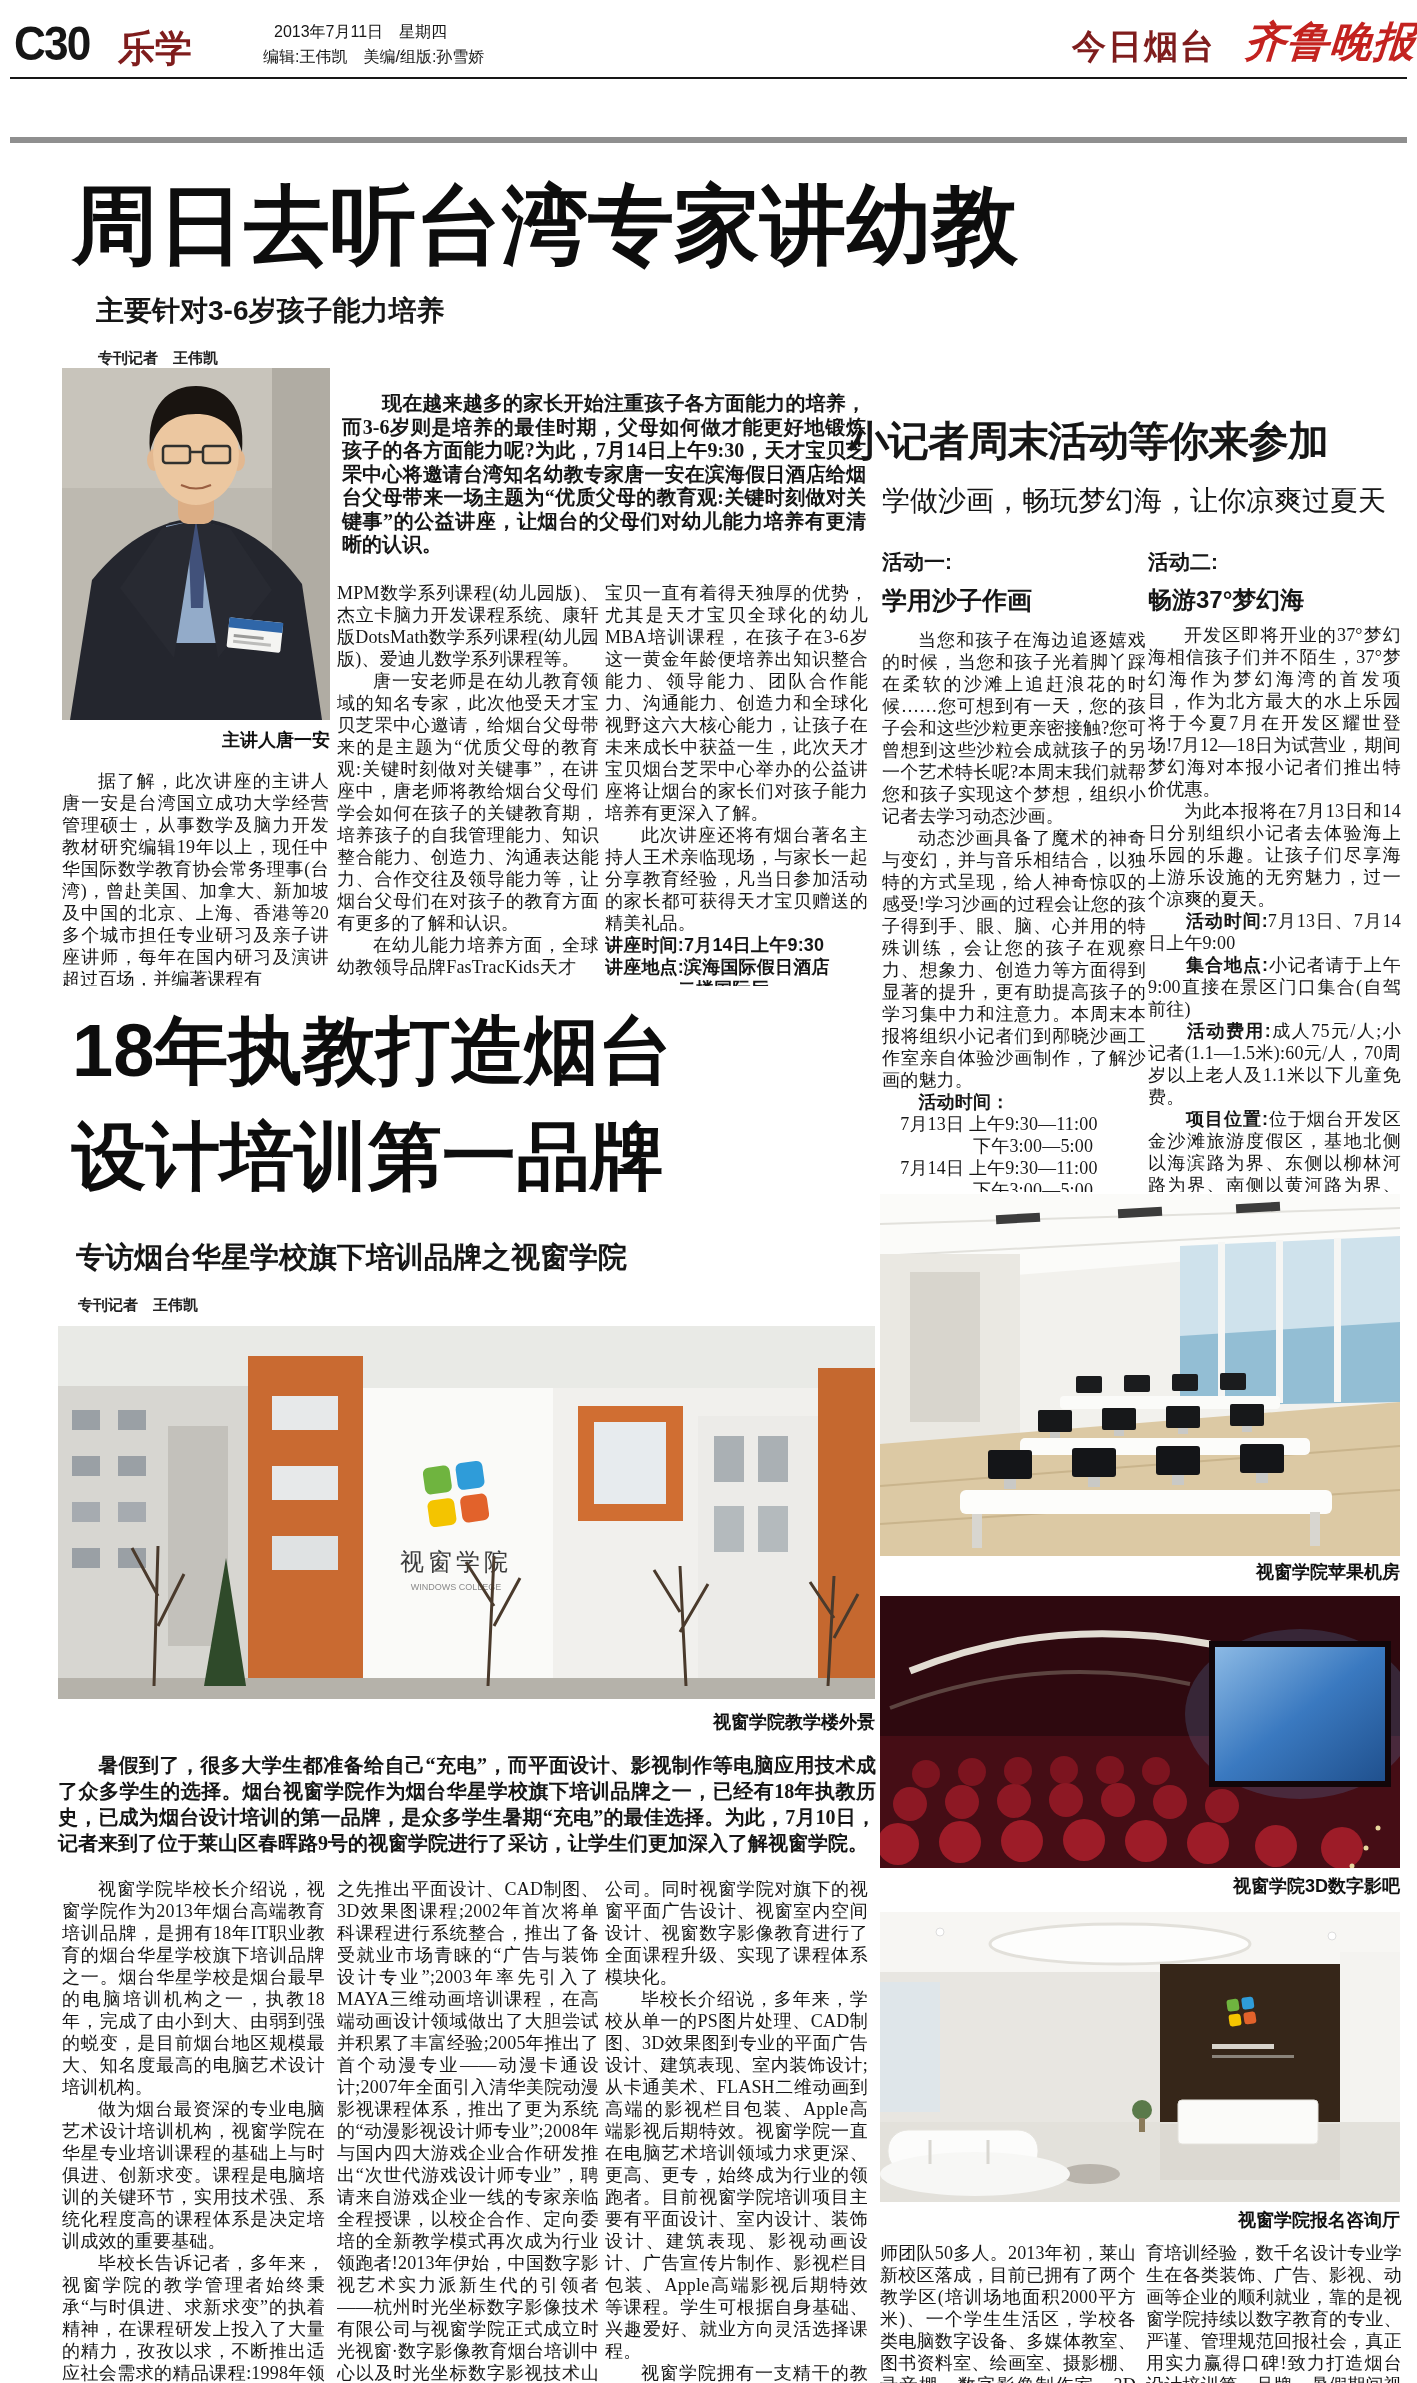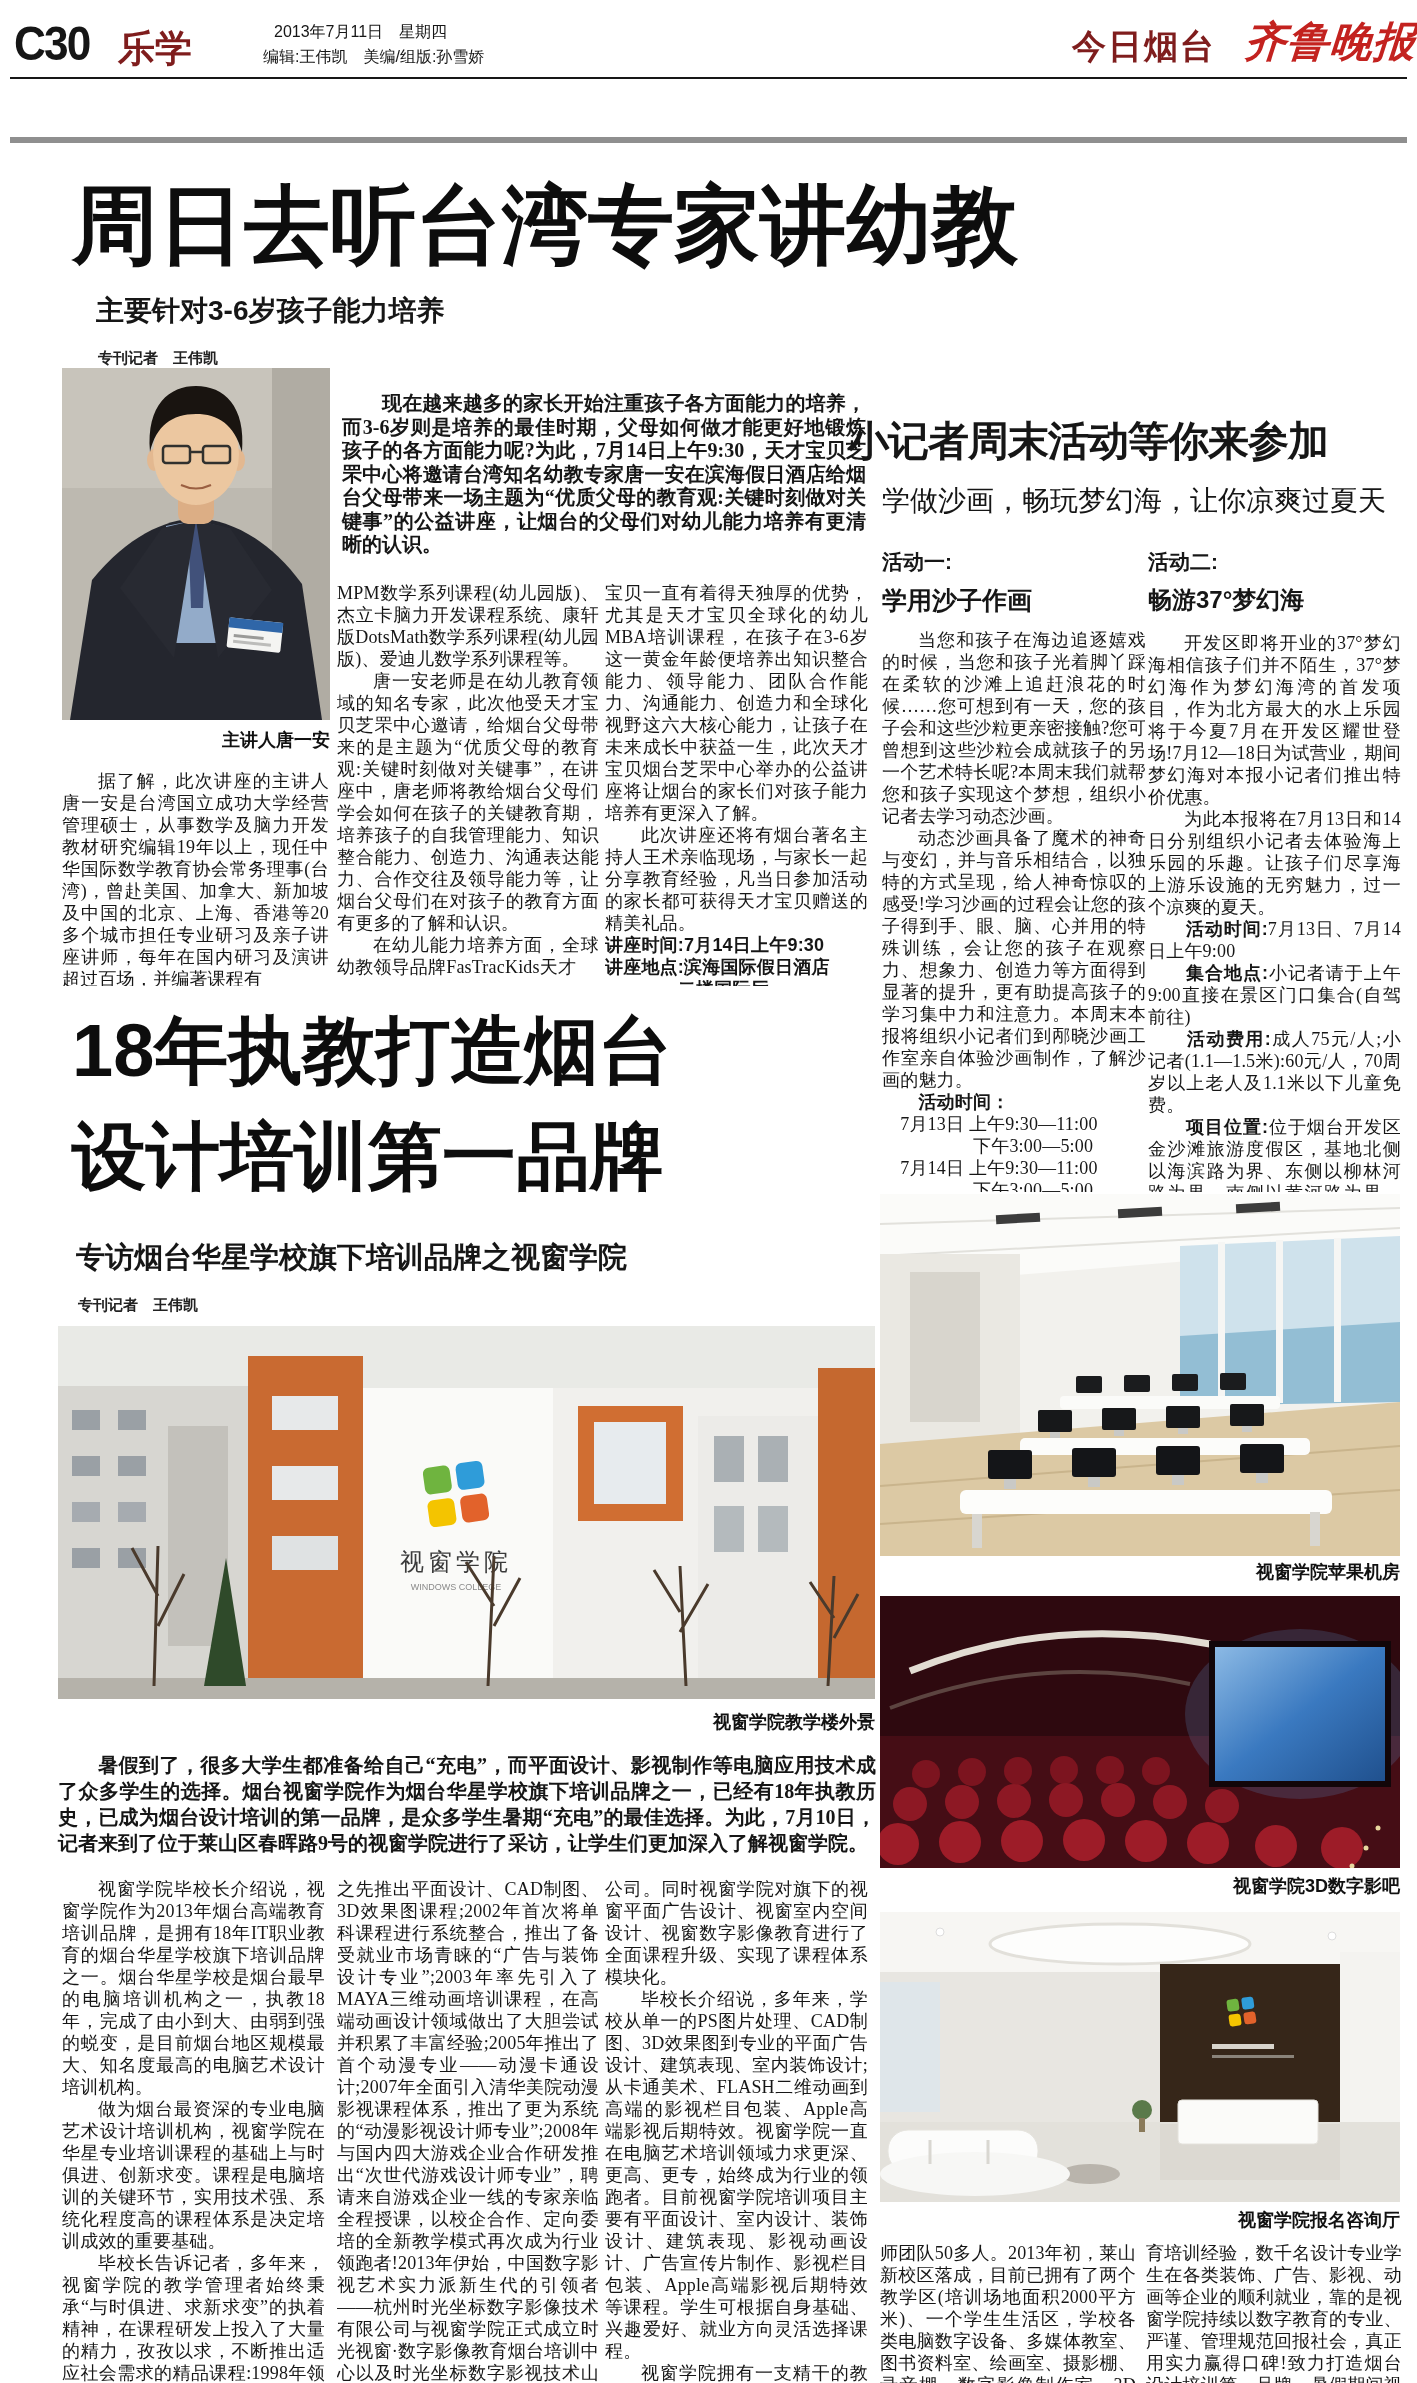--- a/index.html
+++ b/index.html
@@ -106,21 +106,21 @@
         <div class="iline"><b></b>　7月13日 上午9:30—11:00</div>
         <div class="iline"><b></b>　　　　　下午3:00—5:00</div>
         <div class="iline"><b></b>　7月14日 上午9:30—11:00</div>
         <div class="iline"><b></b>　　　　　下午3:00—5:00</div>
       </div>
   </div>
 
   <div class="abs" style="left:1148px;top:548px;width:253px;height:644px;overflow:hidden">
     <div class="sans" style="font-size:21px;font-weight:700">活动二:</div>
     <div class="sans" style="font-size:24px;font-weight:700;margin-top:8px">畅游37°梦幻海</div>
-    <div class="col" style="margin-top:16px;height:auto">
+    <div class="col" style="margin-top:8px;height:auto">
         <p class="para">开发区即将开业的37°梦幻海相信孩子们并不陌生，37°梦幻海作为梦幻海湾的首发项目，作为北方最大的水上乐园将于今夏7月在开发区耀世登场!7月12—18日为试营业，期间梦幻海对本报小记者们推出特价优惠。</p>
         <p class="para">为此本报将在7月13日和14日分别组织小记者去体验海上乐园的乐趣。让孩子们尽享海上游乐设施的无穷魅力，过一个凉爽的夏天。</p>
       </div>
     <div class="col info" style="height:auto">
         <div class="iline"><b>　　活动时间:</b>7月13日、7月14日上午9:00</div>
         <div class="iline"><b>　　集合地点:</b>小记者请于上午9:00直接在景区门口集合(自驾前往)</div>
         <div class="iline"><b>　　活动费用:</b>成人75元/人;小记者(1.1—1.5米):60元/人，70周岁以上老人及1.1米以下儿童免费。</div>
         <div class="iline"><b>　　项目位置:</b>位于烟台开发区金沙滩旅游度假区，基地北侧以海滨路为界、东侧以柳林河路为界、南侧以黄河路为界、西侧为宁波路。</div>
       </div>
   </div>

